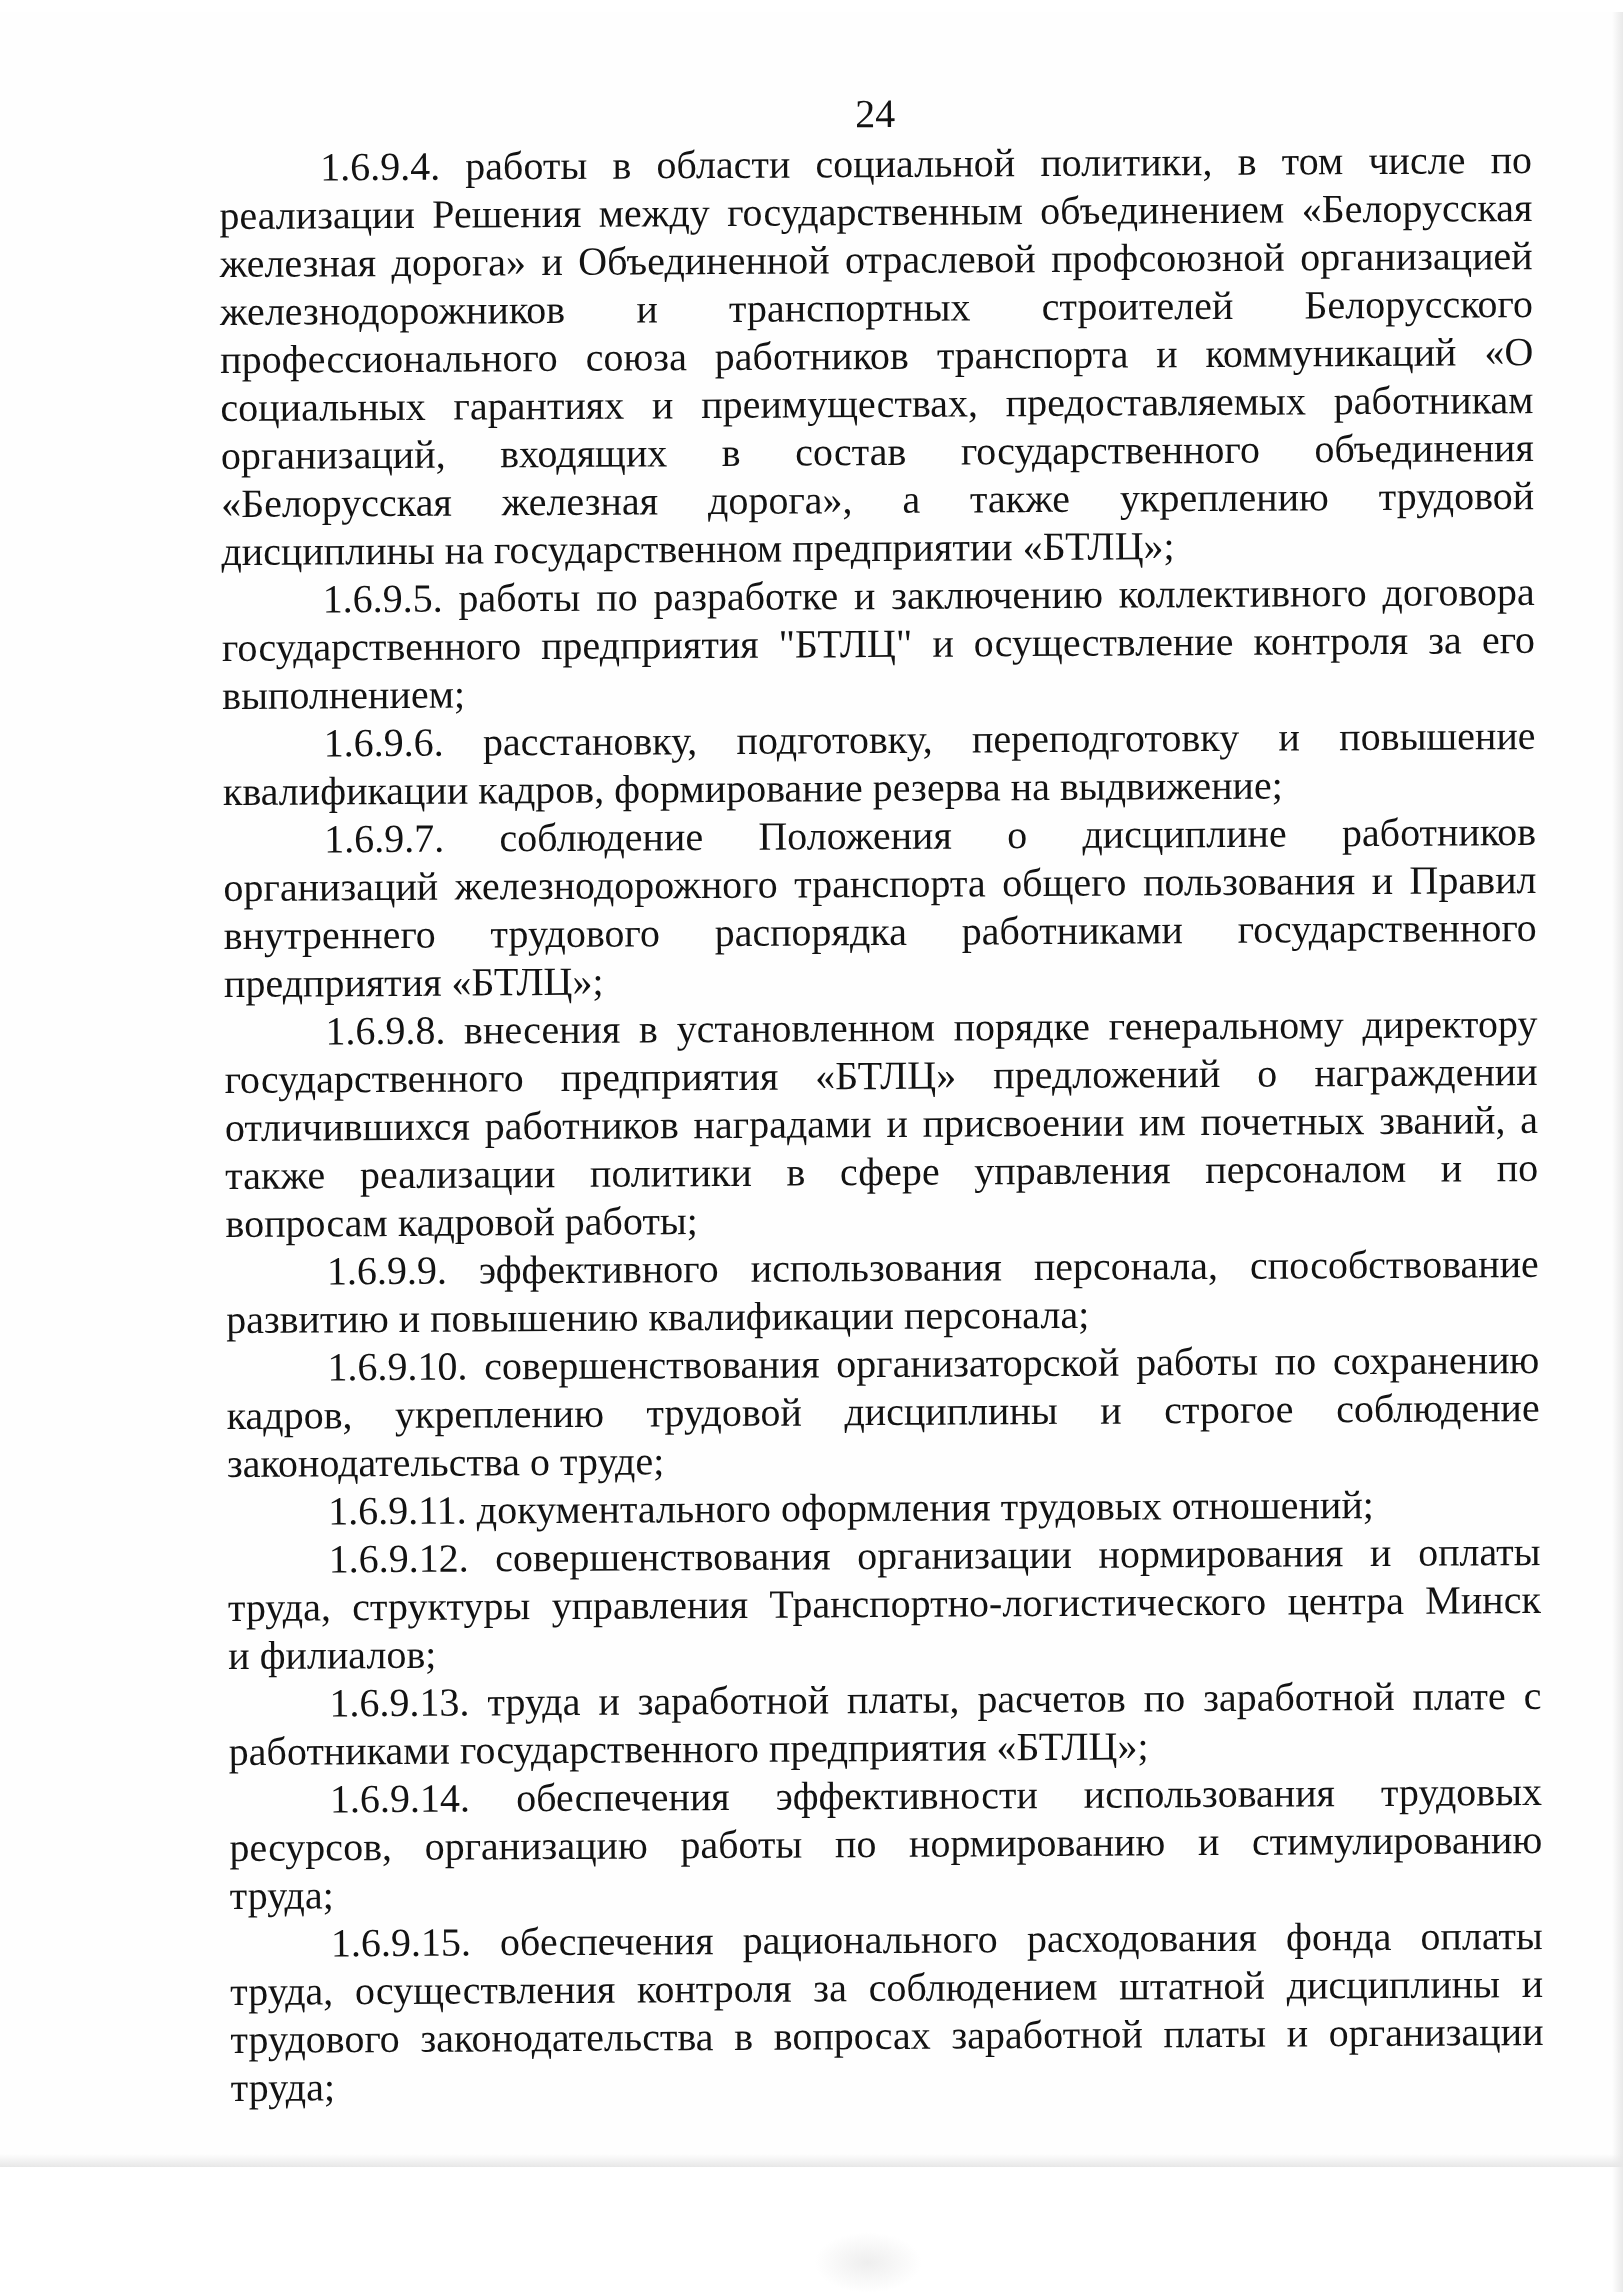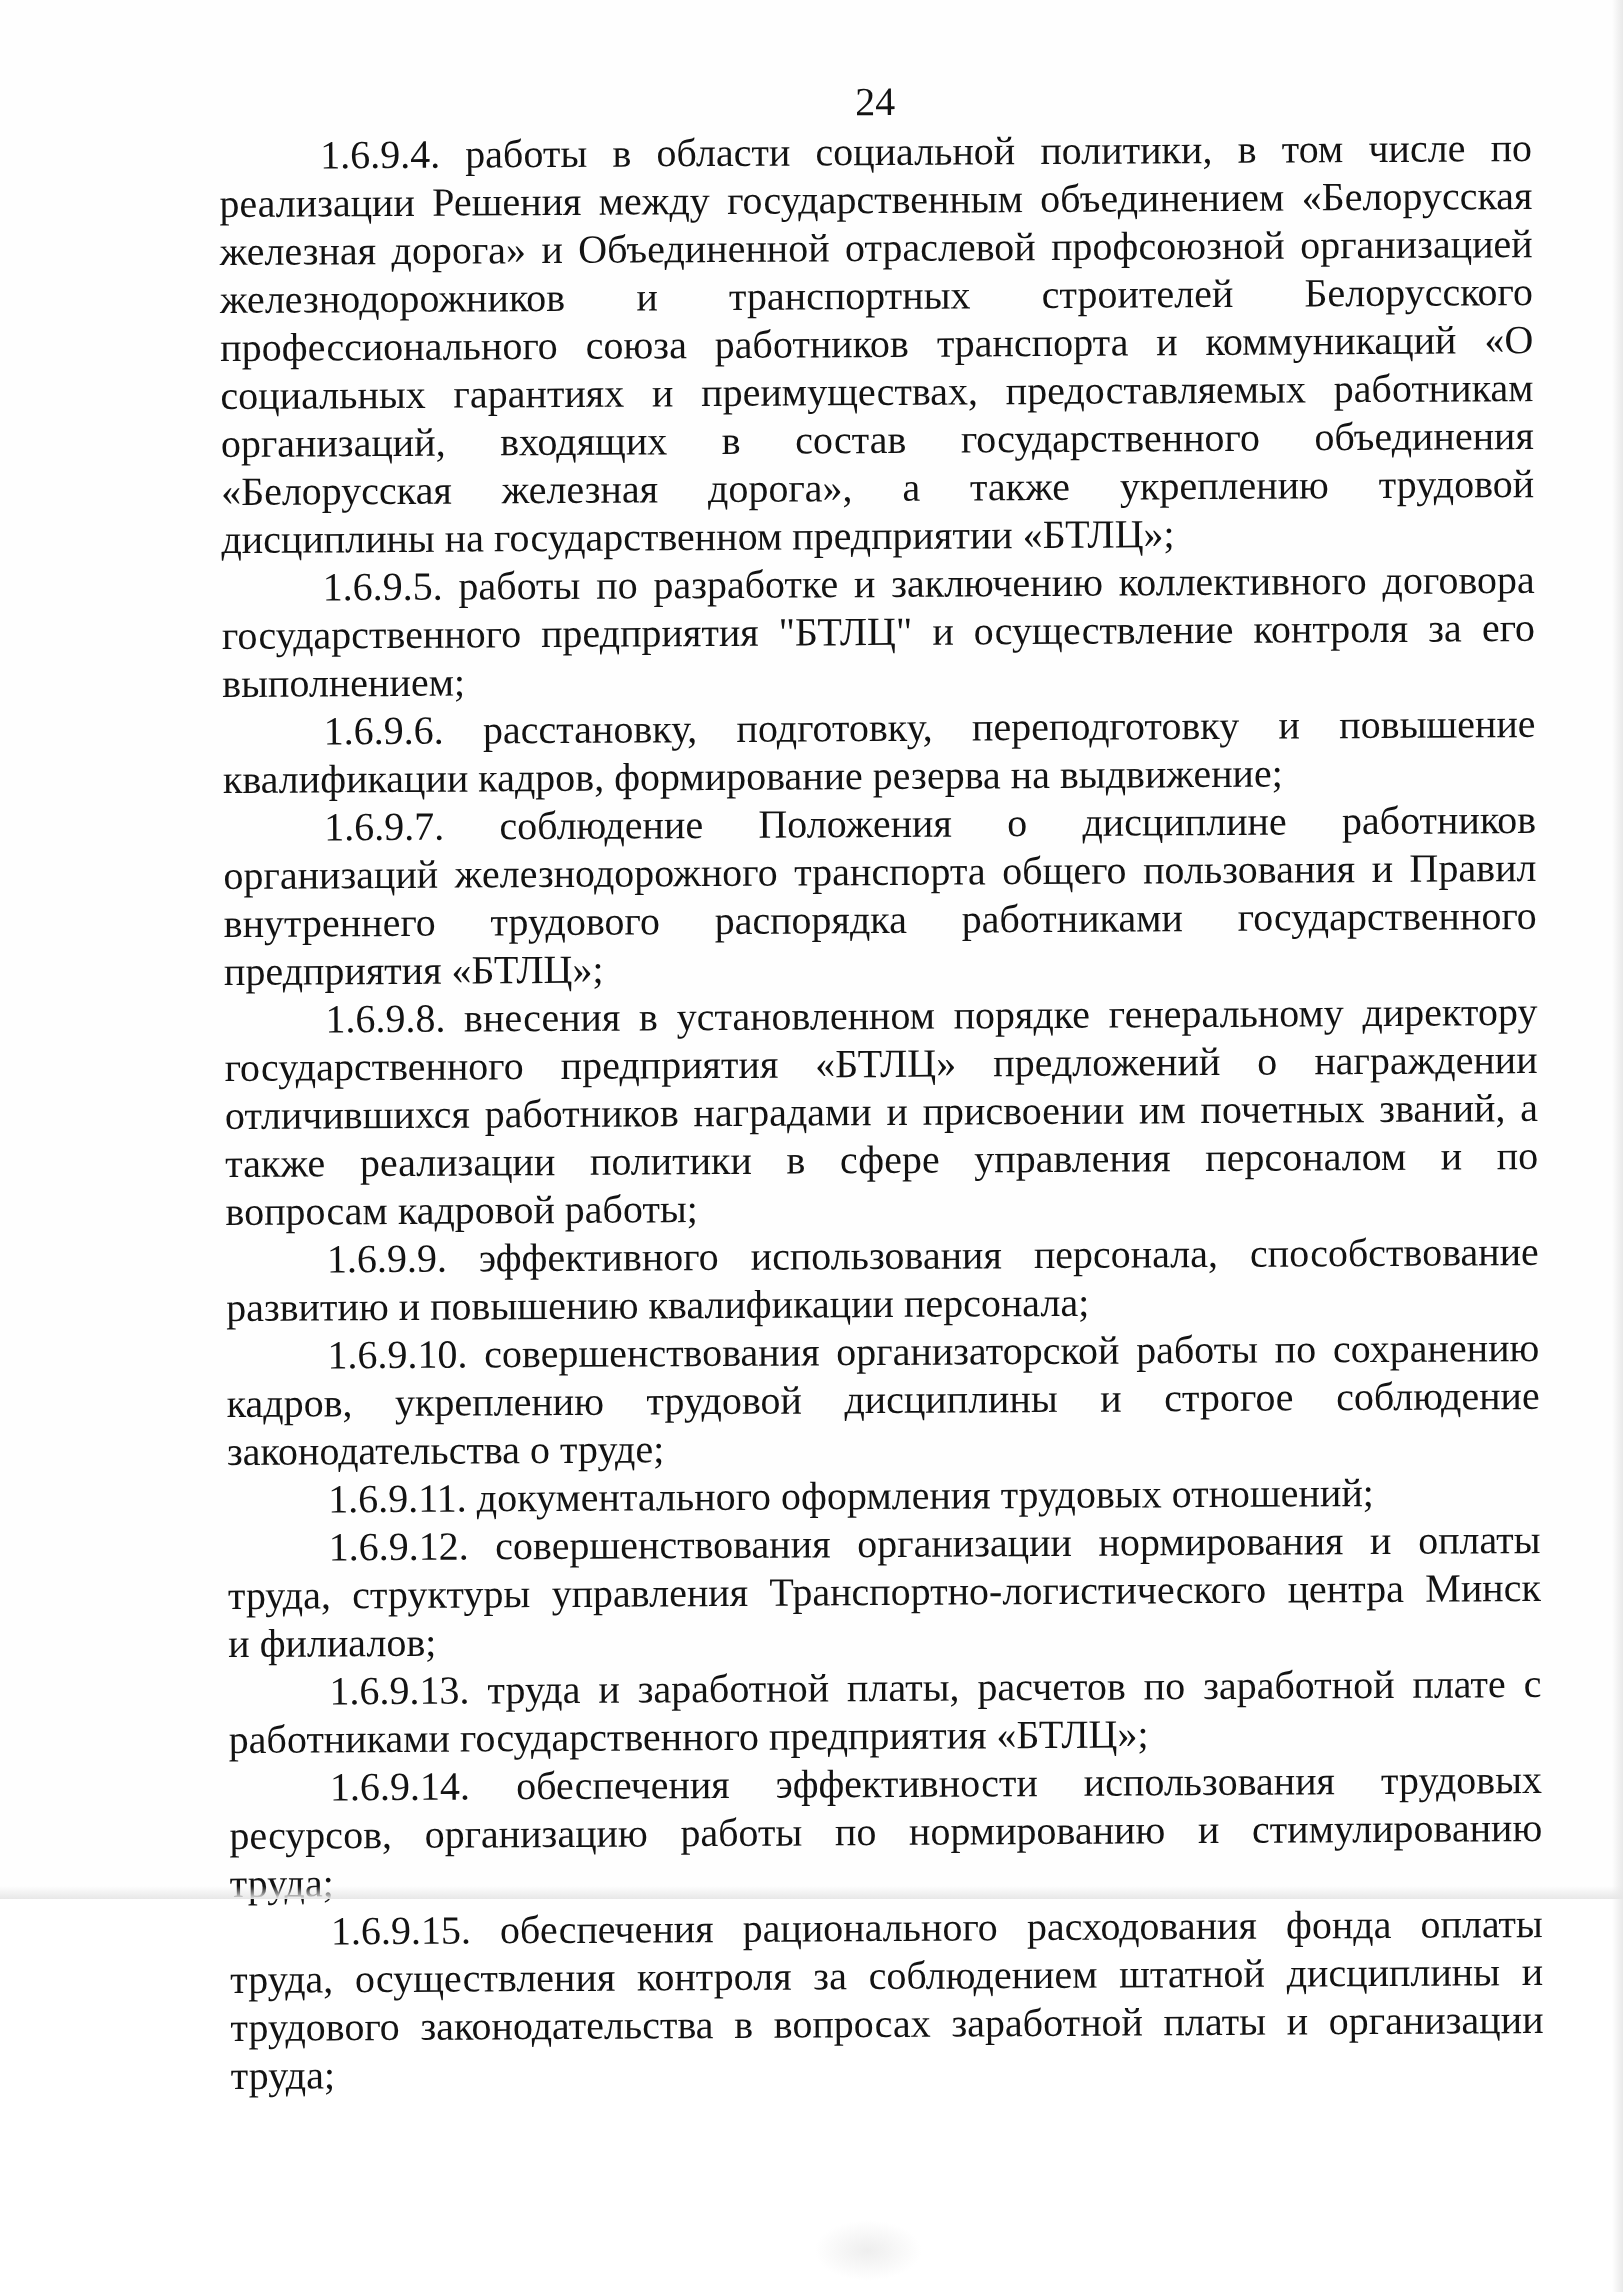--- a/index.html
+++ b/index.html
@@ -10,22 +10,22 @@
     width: 1623px;
     height: 2293px;
     background: #ffffff;
     position: relative;
     overflow: hidden;
     font-family: "Liberation Serif", "DejaVu Serif", serif;
     color: #131313;
   }
   .sheet {
     position: absolute;
-    left: 0; top: 0;
-    width: 1623px; height: 1899px;
+    left: 0; top: 12px;
+    width: 1623px; height: 2155px;
     background: #fefefe;
   }
   .content {
     position: absolute;
     left: 225px;
     top: 0;
     width: 1313px;
     transform: rotate(-0.35deg);
     transform-origin: 657px 1127px;
   }

